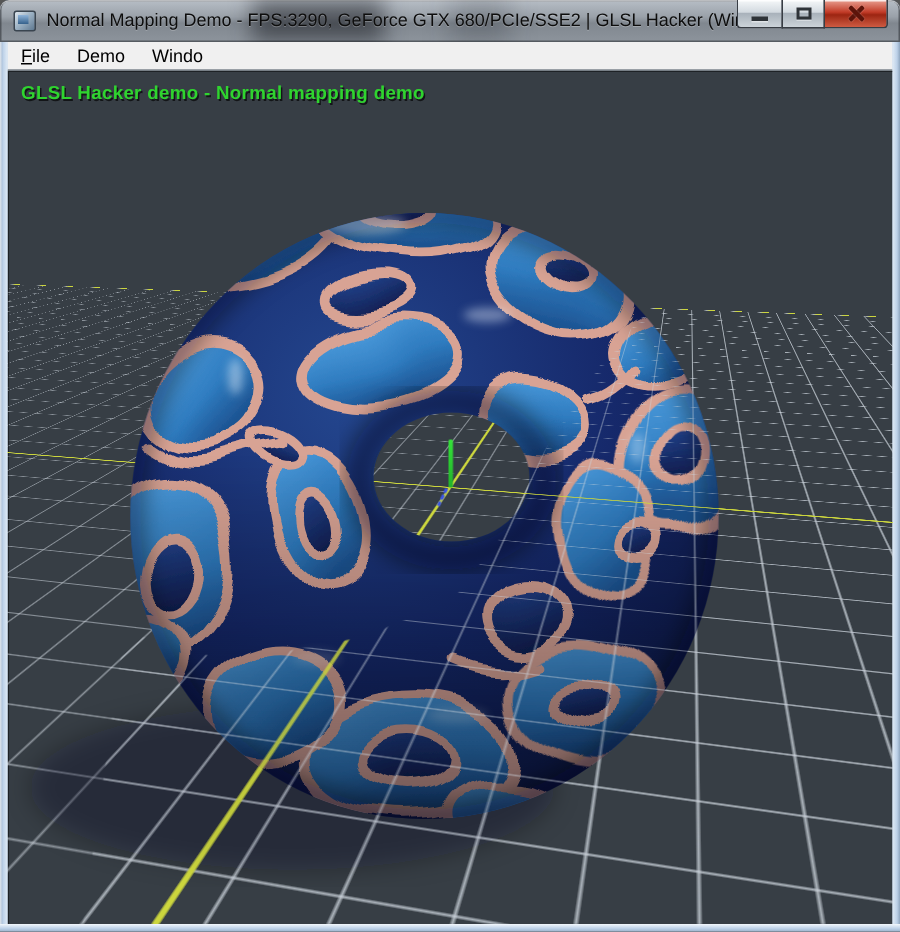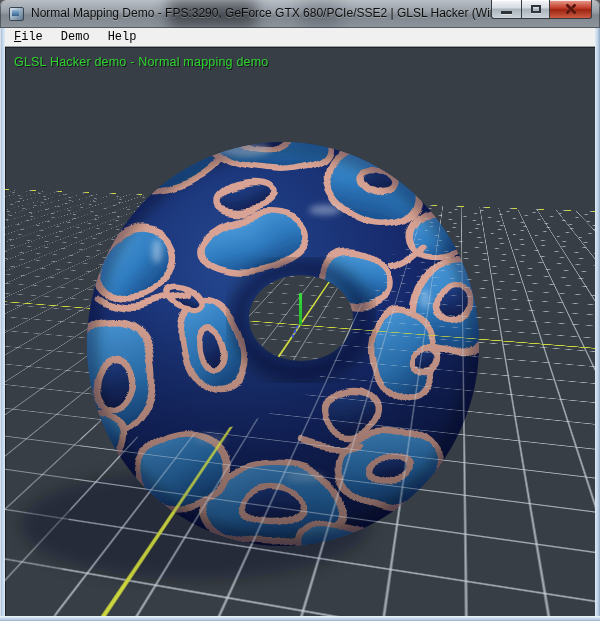--- a/index.html
+++ b/index.html
@@ -59,21 +59,21 @@
   .glyph-close{position:absolute;left:50%;top:50%;width:13px;height:13px;transform:translate(-50%,-50%);}
   .glyph-close i{position:absolute;left:5px;top:0;width:3px;height:13px;background:#5d140a;border-radius:1px;box-shadow:0 0 1px rgba(255,255,255,.4);}
   .glyph-close i:first-child{transform:rotate(45deg);}
   .glyph-close i:last-child{transform:rotate(-45deg);}
 
   
   .menubar{
     position:absolute;left:5px;top:28px;width:590px;height:19px;
     background:var(--menubar-bg,#f0f0f0);
     border-bottom:1px solid #9aa0a6;
-    display:flex;align-items:center;font-size:12px;color:var(--menu-text,#000);font-family:Liberation Mono, monospace;
+    display:flex;align-items:center;font-size:12px;color:var(--menu-text,#000);
   }
   .menu-item{padding:2px 9px;cursor:default;}
   .menu-item.file::first-letter{text-decoration:underline;}
 
   
   .viewport{
     position:absolute;left:5px;top:47px;width:590px;height:569px;overflow:hidden;
     background:var(--viewport-bg,#373e45);
     box-shadow:inset 1px 1px 0 rgba(0,0,0,.45);
   }
@@ -93,21 +93,21 @@
     position:absolute;inset:0;z-index:3;pointer-events:none;
     clip-path:polygon(590px 146px,428px 158px,394px 198px,358px 254px,328px 312px,296px 354px,236px 378px,148px 394px,78px 374px,50px 569px,590px 569px);
   }
   .grid-over-wrap .grid-plane{opacity:.8;}
   .torus-svg{position:absolute;left:0;top:0;z-index:2;}
   .axis{position:absolute;z-index:4;}
   .axis-y{left:294px;top:246px;width:3px;height:32px;background:linear-gradient(to bottom,#35e23a,var(--axis-green,#22b32a));border-radius:1px;}
   .axis-z{left:289px;top:278px;width:2px;height:13px;background:repeating-linear-gradient(to bottom,var(--axis-blue,#3a55e8) 0 3px,rgba(58,85,232,.25) 3px 5px);transform:rotate(26deg);}
   .overlay-text{
     position:absolute;left:9px;top:8px;z-index:5;
-    font-size:12.5px;font-weight:normal;color:var(--overlay-green,#2fd42f);
+    font-size:12.5px;font-weight:bold;color:var(--overlay-green,#2fd42f);
     text-shadow:1px 1px 0 rgba(0,0,0,.65);letter-spacing:.2px;white-space:nowrap;text-align:center;
   }
 
   
   .frame-left,.frame-right{
     position:absolute;top:28px;width:5px;height:588px;z-index:6;
     background:linear-gradient(to right,#8fa6bf,var(--frame-blue,#bdd1e8) 40%,#dfeaf5);
   }
   .frame-left{left:0;box-shadow:inset 1px 0 0 rgba(255,255,255,.6);}
   .frame-right{right:0;background:linear-gradient(to left,#8fa6bf,var(--frame-blue,#bdd1e8) 40%,#dfeaf5);}
@@ -138,21 +138,21 @@
             <i></i>
             <i></i>
           </span>
       </div>
     </div>
   </div>
 
   <div class="menubar">
     <span class="menu-item file">File</span>
     <span class="menu-item">Demo</span>
-    <span class="menu-item">Help</span>
+    <span class="menu-item">Windo</span>
   </div>
 
   <div class="viewport">
 
     <div class="grid-plane grid-under"></div>
 
     <svg class="torus-svg" width="590" height="569" viewBox="0 0 590 569">
       <defs>
         <radialGradient id="torusBase" cx="38%" cy="30%" r="80%">
           <stop offset="0%" stop-color="#24478f"></stop>

